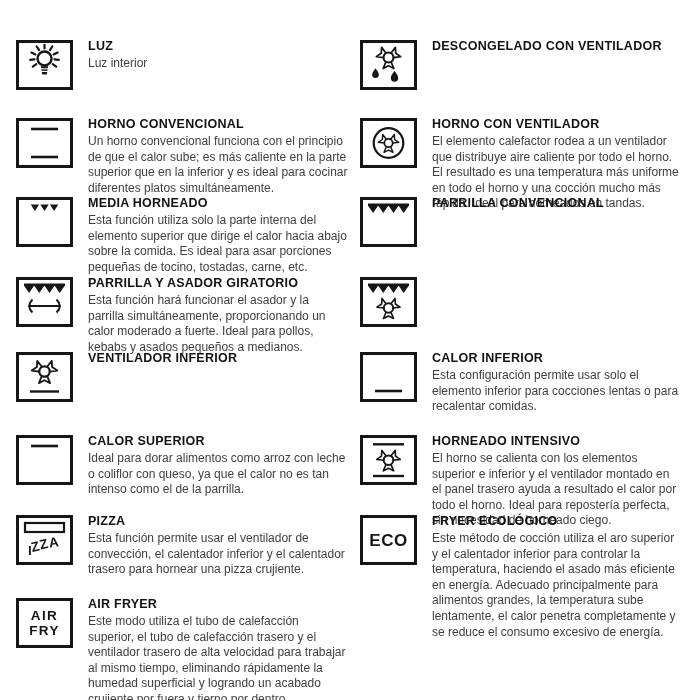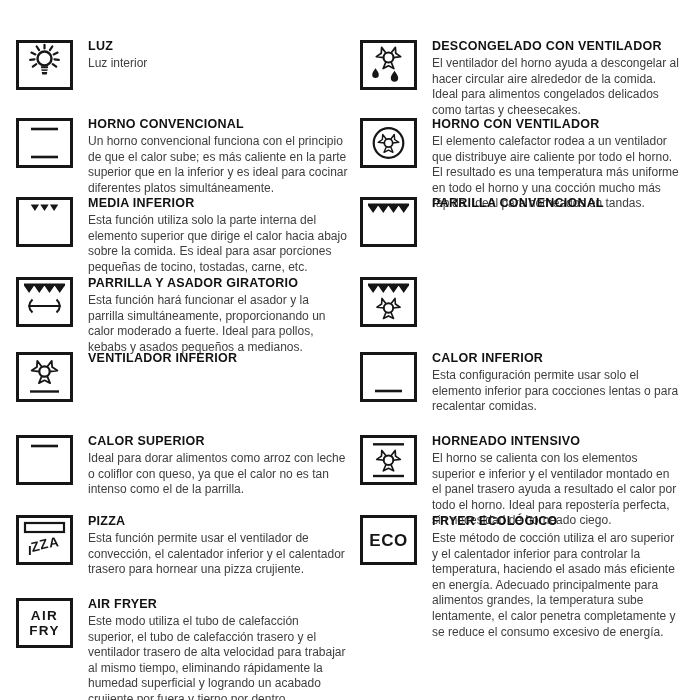--- a/index.html
+++ b/index.html
@@ -77,21 +77,21 @@
       </div>
     </div>
 
     <div class="item" style="grid-area:3/1">
       <div class="icon-box">
         <svg width="51" height="44" viewBox="0 0 51 44">
           <path d="M11.7,4.5 h8.4 l-4.2,6.6 Z M21.3,4.5 h8.4 l-4.2,6.6 Z M30.9,4.5 h8.4 l-4.2,6.6 Z" fill="#161616"></path>
         </svg>
       </div>
       <div class="txt">
-        <h3 class="title">MEDIA INFERIOR</h3>
+        <h3 class="title">MEDIA HORNEADO</h3>
         <p class="desc">Esta función utiliza solo la parte interna del elemento superior que dirige el calor hacia abajo sobre la comida. Es ideal para asar porciones pequeñas de tocino, tostadas, carne, etc.</p>
       </div>
     </div>
 
     <div class="item" style="grid-area:4/1">
       <div class="icon-box">
         <svg width="51" height="44" viewBox="0 0 51 44">
           <use href="#grill4"></use>
           <line x1="9.5" y1="26" x2="41.5" y2="26" stroke="#161616" stroke-width="2"></line>
           <path d="M13.5,19.5 Q6.8,26 13.5,32.5" fill="none" stroke="#161616" stroke-width="2"></path>
@@ -157,21 +157,20 @@
     <div class="item" style="grid-area:1/2">
       <div class="icon-box">
         <svg width="51" height="44" viewBox="0 0 51 44">
           <use href="#fan" transform="translate(25.5,14.5) scale(0.95)"></use>
           <use href="#drop" transform="translate(12.5,30.5)"></use>
           <use href="#drop" transform="translate(31.5,33.5) scale(1.12)"></use>
         </svg>
       </div>
       <div class="txt">
         <h3 class="title">DESCONGELADO CON VENTILADOR</h3>
-        <p class="desc">El ventilador del horno ayuda a descongelar al hacer circular aire alrededor de la comida. Ideal para alimentos congelados delicados como tartas y cheesecakes.</p>
       </div>
     </div>
 
     <div class="item" style="grid-area:2/2">
       <div class="icon-box">
         <svg width="51" height="44" viewBox="0 0 51 44">
           <circle cx="25.5" cy="22" r="14.8" fill="none" stroke="#161616" stroke-width="2.2"></circle>
           <use href="#fan" transform="translate(25.5,22) scale(0.8)"></use>
         </svg>
       </div>

